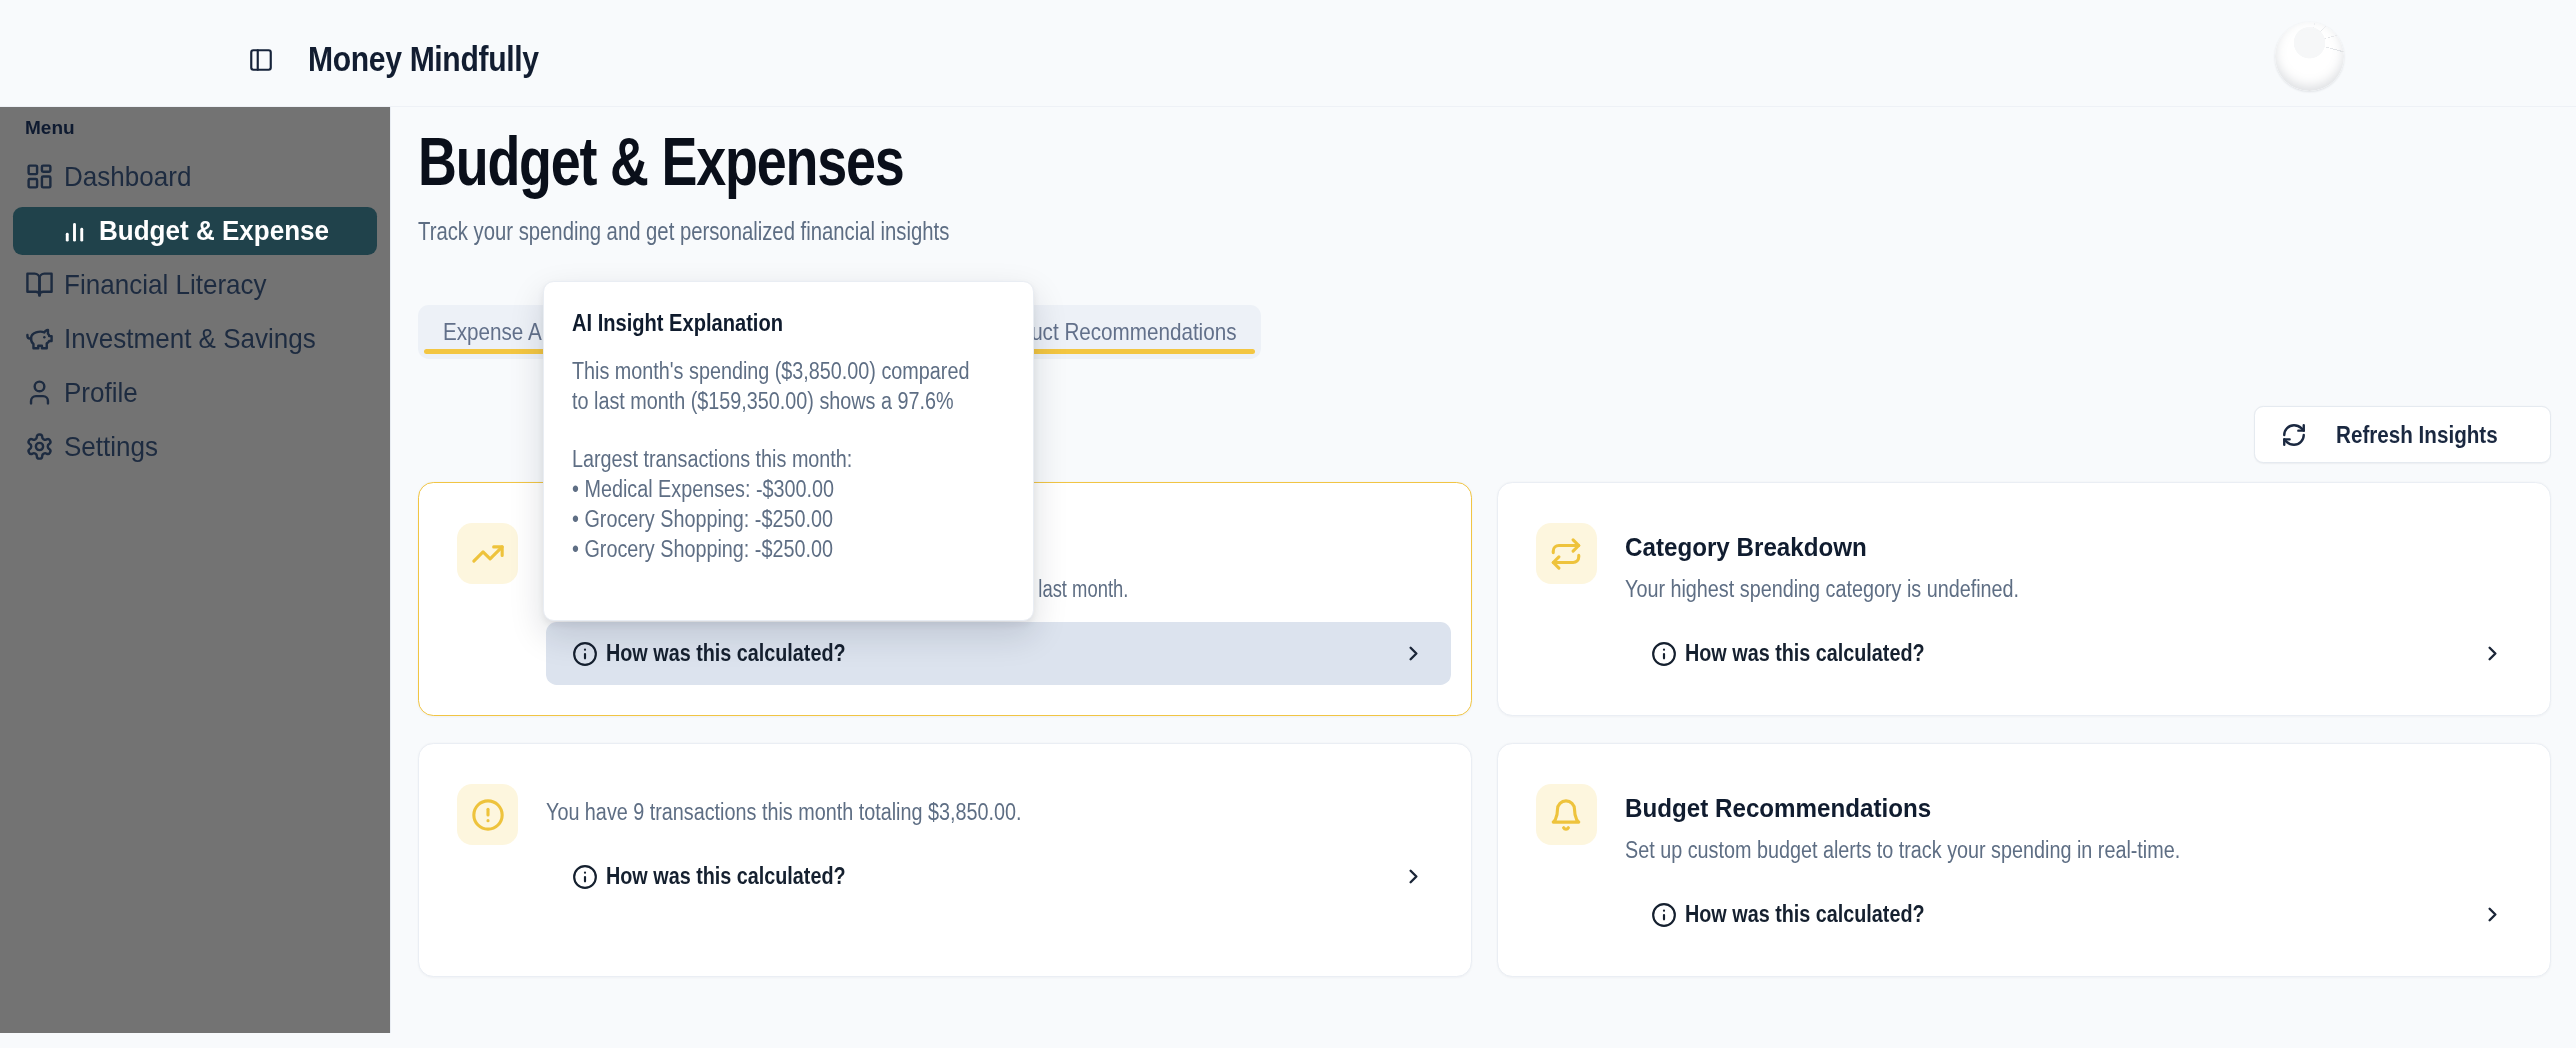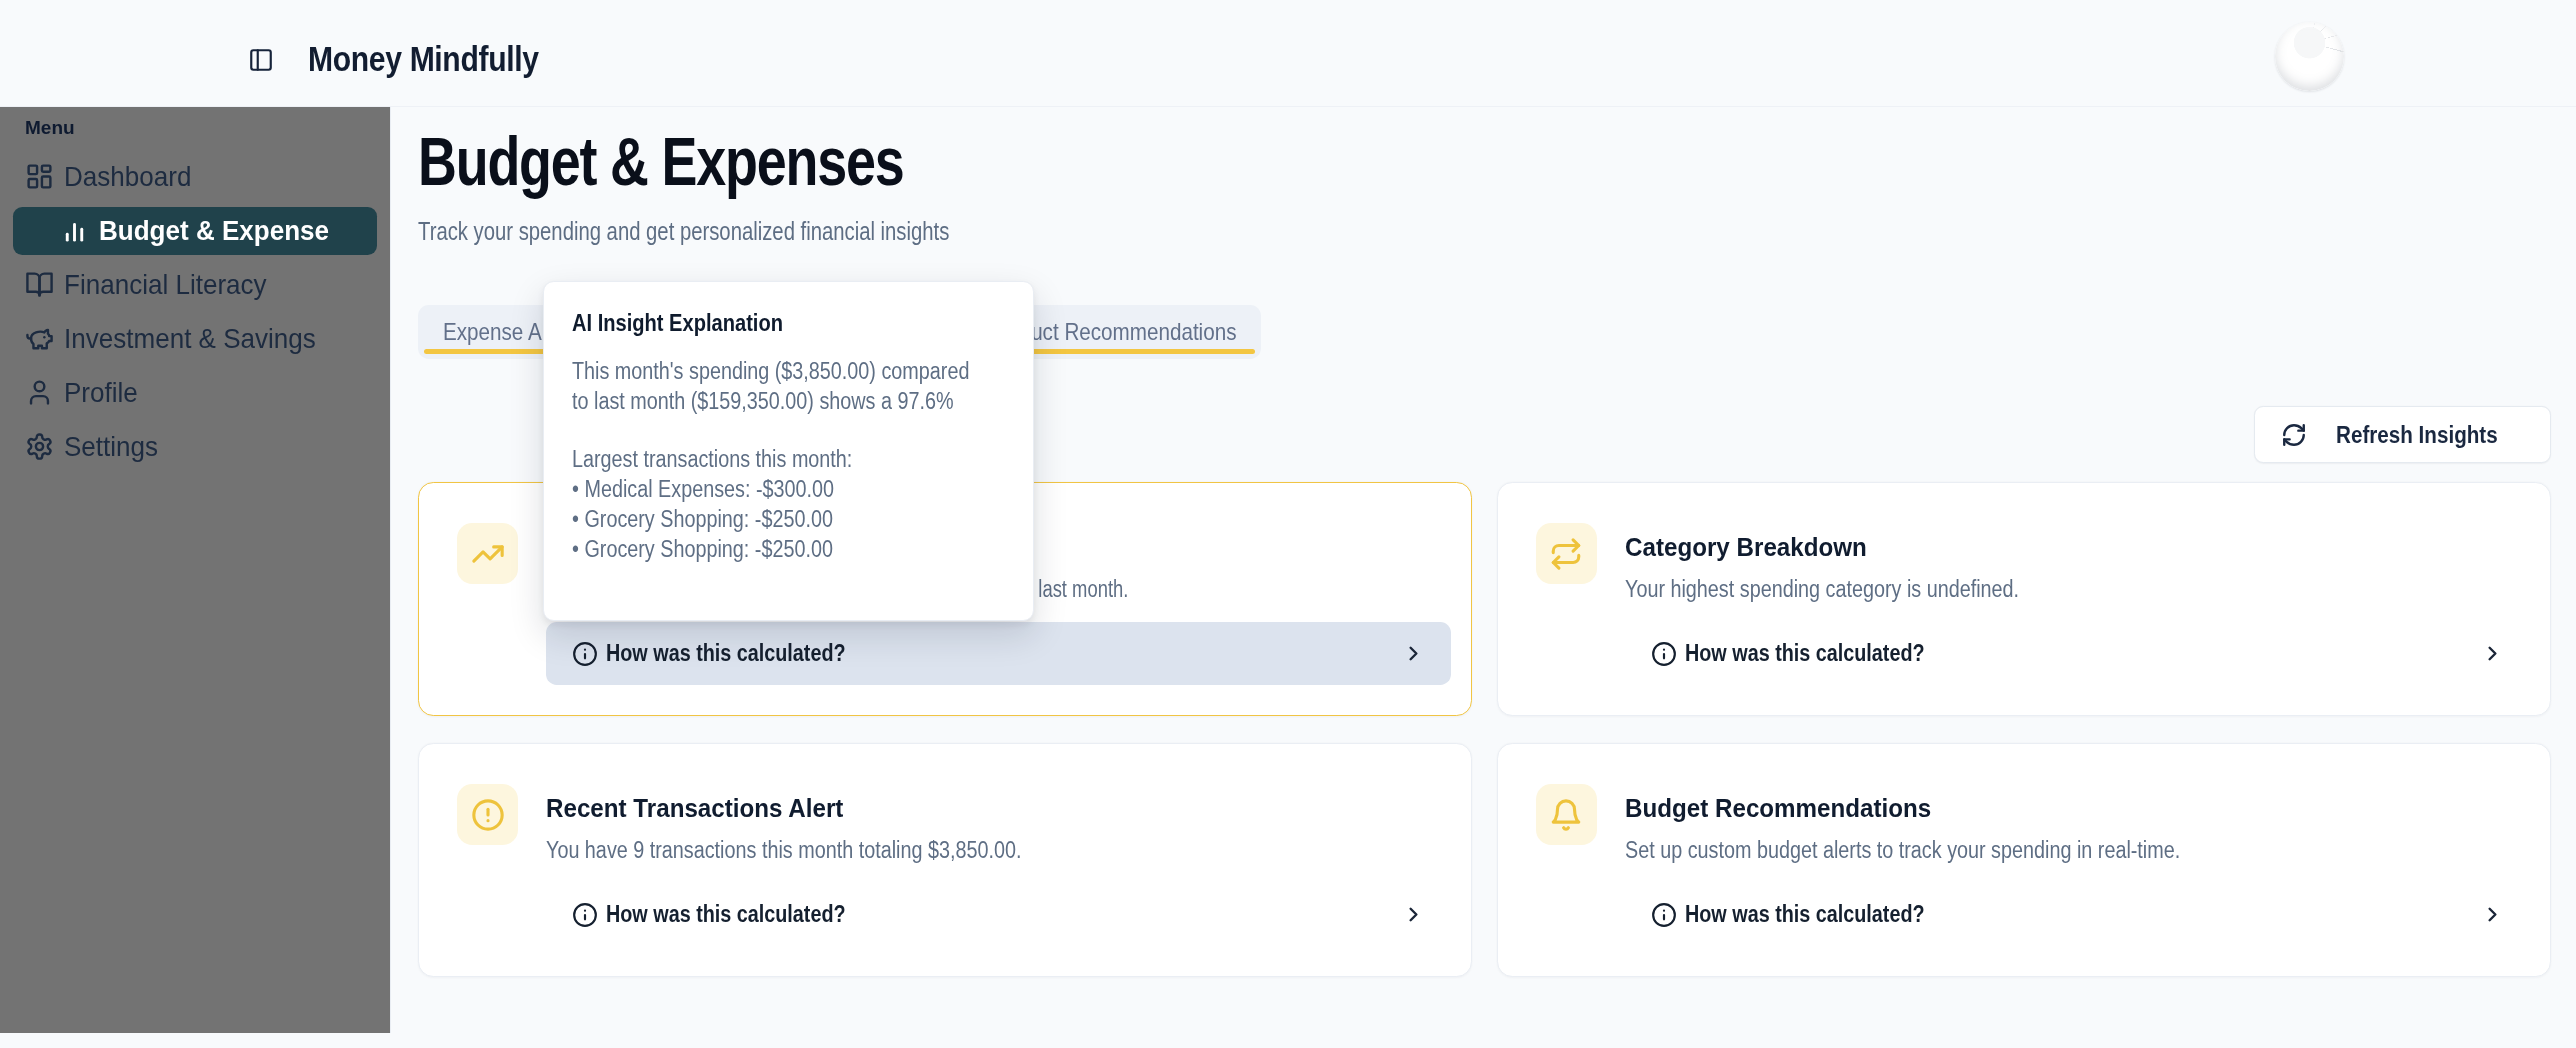--- a/index.html
+++ b/index.html
@@ -250,21 +250,20 @@
         <div class="tile">
           <span class="icon">
               <svg width="34" height="34" viewBox="0 0 24 24" fill="none" stroke="currentColor" stroke-width="2.2" stroke-linecap="round" stroke-linejoin="round">
                 <circle cx="12" cy="12" r="10"></circle>
                 <line x1="12" y1="8" x2="12" y2="12"></line>
                 <line x1="12" y1="16" x2="12.01" y2="16"></line>
               </svg>
             </span>
         </div>
         <div class="card-content">
-          <h3 class="ctitle"><span class="cx93">Recent Transactions Alert</span></h3>
           <p class="cdesc"><span class="cx86">You have 9 transactions this month totaling $3,850.00.</span></p>
           <div class="crow">
             <span class="crow-left">
               <span class="icon info">
                 <svg width="26" height="26" viewBox="0 0 24 24" fill="none" stroke="currentColor" stroke-width="2" stroke-linecap="round" stroke-linejoin="round">
                     <circle cx="12" cy="12" r="10"></circle>
                     <path d="M12 16v-4"></path>
                     <path d="M12 8h.01"></path>
                   </svg>
               </span>

